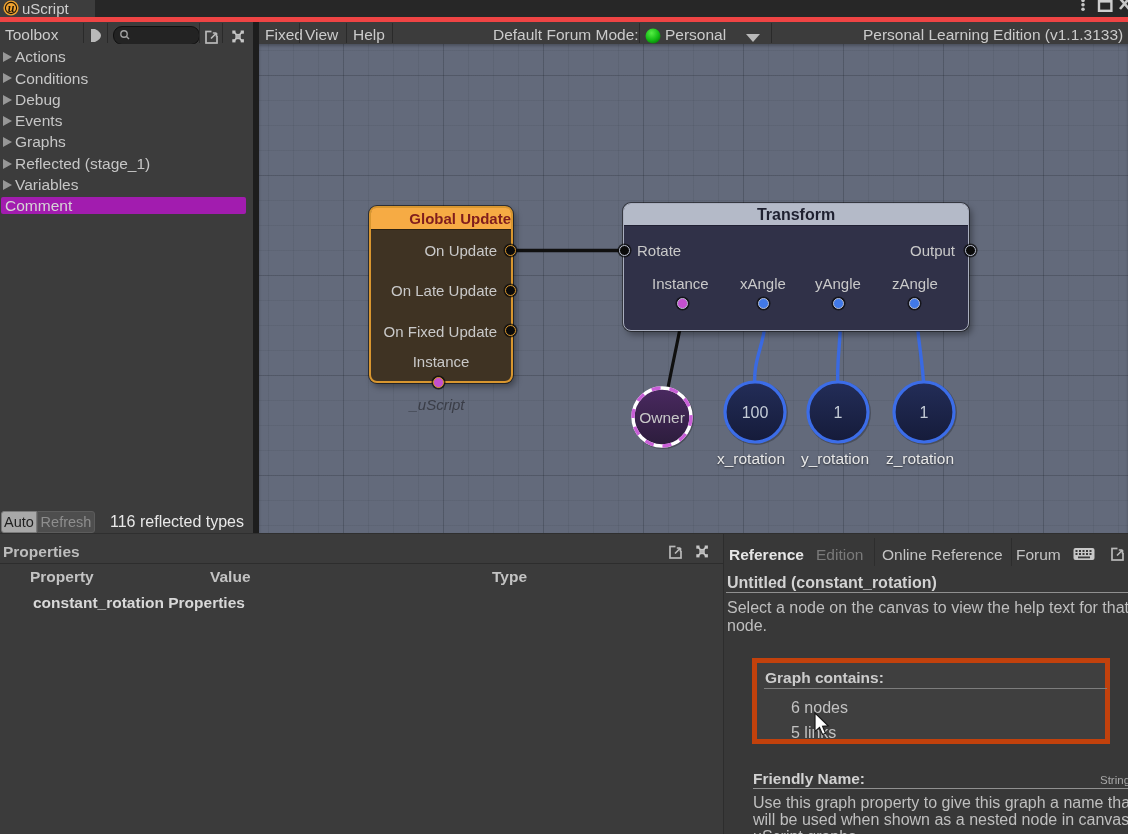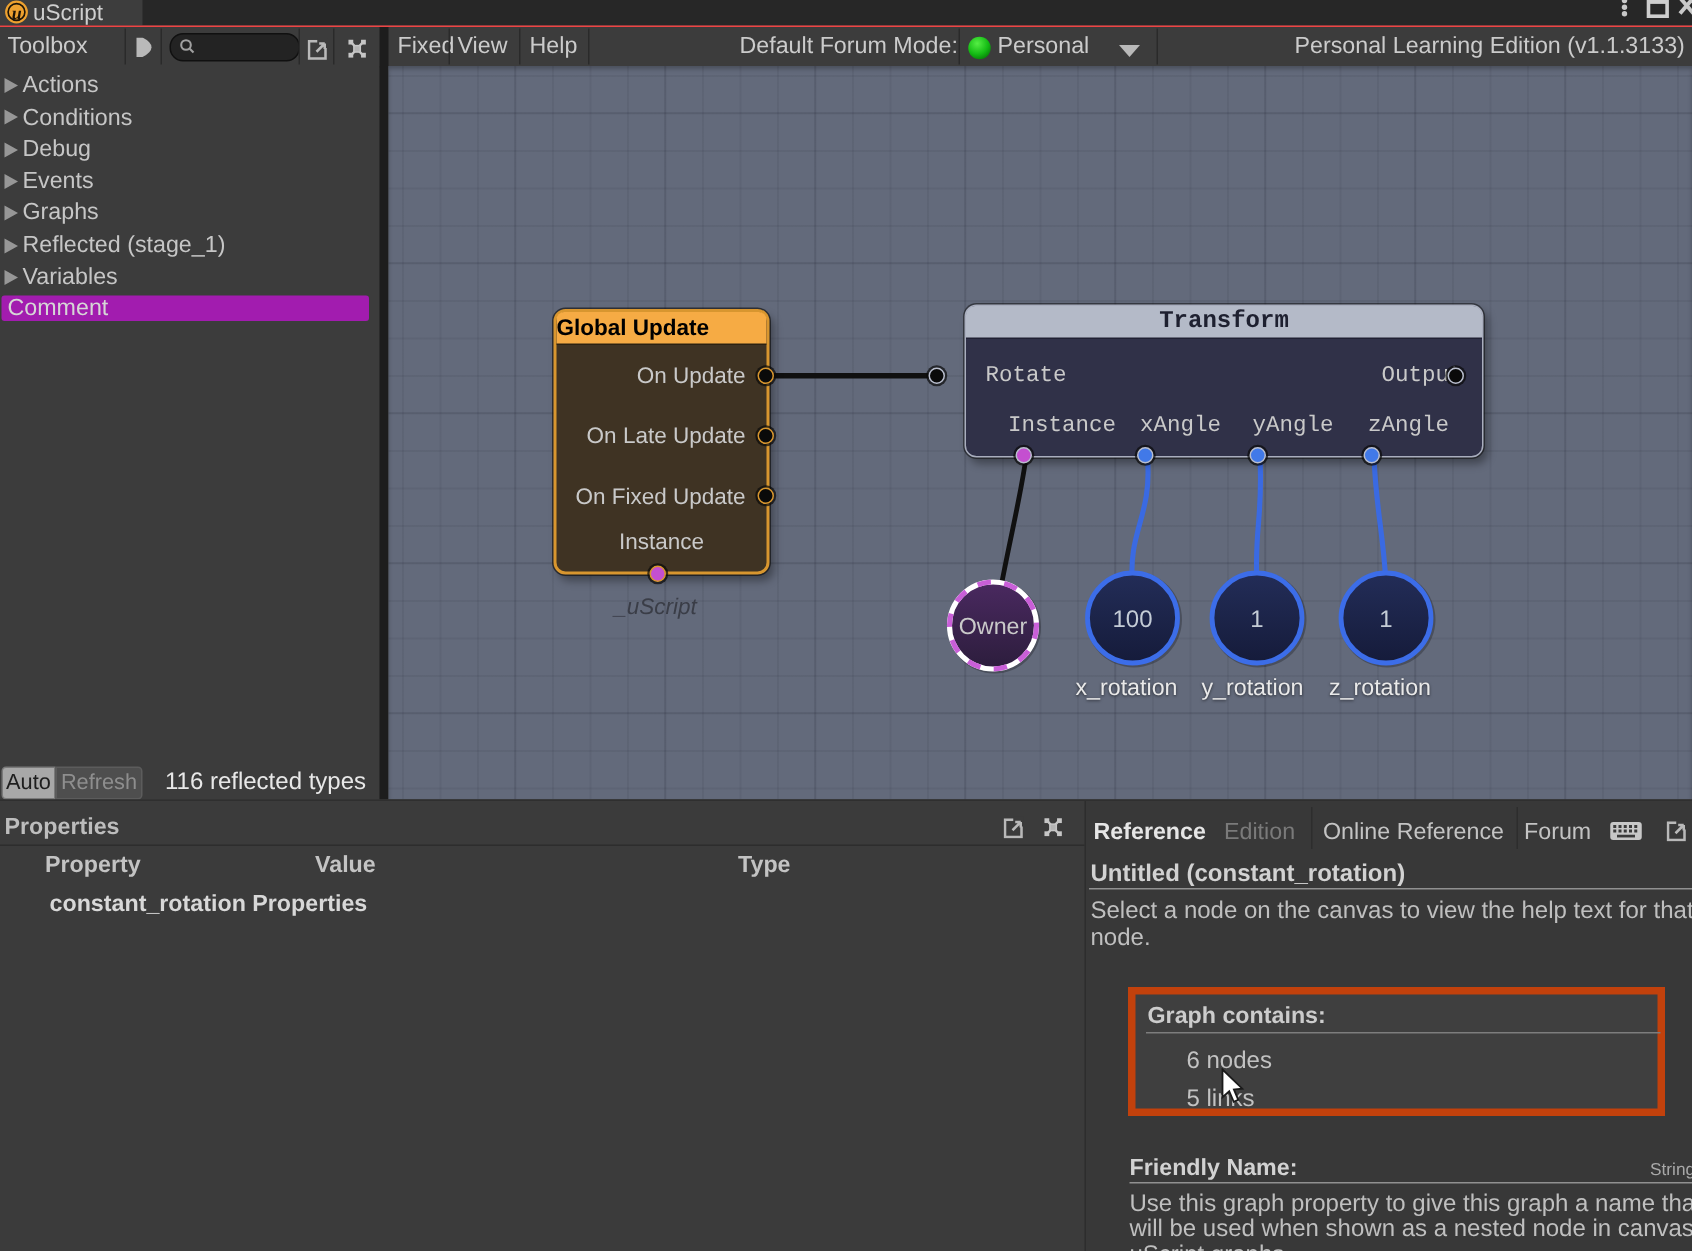--- a/index.html
+++ b/index.html
@@ -4,21 +4,21 @@
 <style>
   html,body{margin:0;padding:0;}
   body{width:1128px;height:834px;overflow:hidden;background:#3b3b3b;
        font-family:"Liberation Sans",sans-serif;position:relative;}
   .abs{position:absolute;}
   
   #titlebar{left:0;top:0;width:1128px;height:17px;background:#272727;}
   #tab{left:0;top:0;width:95px;height:17px;background:#3d3d3d;}
   #tabtxt{left:22px;top:0px;height:17px;line-height:17px;font-size:15px;color:#cfcfcf;}
   
-  #menurow{left:0;top:17px;width:1128px;height:27px;background:#3c3c3c;border-top:1px solid #ef4444;box-sizing:border-box;}
+  #menurow{left:0;top:17px;width:1128px;height:27px;background:#3c3c3c;border-top:5px solid #ef4444;box-sizing:border-box;}
   .vsep{position:absolute;top:1px;bottom:1px;width:1px;background:#2a2a2a;}
   .mtxt{position:absolute;top:0;height:26px;line-height:26px;font-size:15.5px;color:#cbcbcb;}
   #searchbox{left:113px;top:4px;width:85px;height:17px;background:#232323;border:1px solid #101010;border-radius:9px;}
   #darkgap{left:253px;top:0px;width:6px;height:27px;background:#1d1d1d;}
   
   #toolbox{left:0;top:44px;width:253px;height:489px;background:#3c3c3c;}
   .titem{position:absolute;left:15px;height:21px;line-height:21px;font-size:15.5px;color:#c6c6c6;white-space:nowrap;}
   .tri{position:absolute;left:3px;width:0;height:0;border-left:9px solid #979797;border-top:5.5px solid transparent;border-bottom:5.5px solid transparent;}
   .tbtn{position:absolute;left:1px;width:245px;height:17px;background:#a21caf;border-radius:2px;color:#d6d6d6;font-size:15.5px;line-height:17px;padding-left:4px;box-sizing:border-box;}
   
@@ -40,24 +40,24 @@
   #bottom{left:0;top:533px;width:1128px;height:301px;background:#3b3b3b;border-top:1px solid #2f2f2f;box-sizing:border-box;}
   #proppanel{left:0;top:0;width:723px;height:301px;background:#3b3b3b;}
   #refpanel{left:724px;top:0;width:404px;height:301px;background:#383838;}
   .hdrtxt{position:absolute;font-size:15.5px;color:#c3c3c3;}
   .bold{font-weight:bold;}
   .hline{position:absolute;height:1px;background:#8d8d8d;}
   
   #gunode{left:110px;top:162px;width:144px;height:177px;background:#3f3323;border:2px solid #d8962f;
     border-radius:8px;box-shadow:0 0 0 1px rgba(10,10,10,0.6),3px 4px 6px rgba(0,0,0,0.35);box-sizing:border-box;}
   #guhead{left:0;top:0;right:0;height:21px;background:#f6ab44;border-radius:5px 5px 0 0;box-shadow:0 1px 0 rgba(30,20,5,0.55);
-    color:#000000;font-weight:bold;font-size:15px;line-height:21px;text-align:left;}
+    color:#7f1d1d;font-weight:bold;font-size:15px;line-height:21px;text-align:right;}
   .gulbl{font-size:15px;color:#c9c9c9;line-height:16px;}
-  #trnode{left:384px;top:159px;width:346px;height:102px;background:#303148;border:1.5px solid #a9aebe;
-    border-radius:8px;box-shadow:0 0 0 1px rgba(10,10,10,0.5),3px 4px 6px rgba(0,0,0,0.35);box-sizing:border-box;font-family:Liberation Mono, monospace;}
+  #trnode{left:364px;top:159px;width:346px;height:128px;background:#303148;border:1.5px solid #a9aebe;
+    border-radius:8px;box-shadow:0 0 0 1px rgba(10,10,10,0.5),3px 4px 6px rgba(0,0,0,0.35);box-sizing:border-box;}
   #trhead{left:0;top:0;right:0;height:21px;background:#b4bac8;border-radius:6px 6px 0 0;box-shadow:0 1px 0 rgba(15,15,30,0.5);
     color:#1e2030;font-weight:bold;font-size:16px;line-height:21px;text-align:center;}
   .trlbl{font-size:15px;color:#c9c9c9;line-height:16px;}
   .port{width:9px;height:9px;border-radius:50%;background:#0a0a0a;box-sizing:content-box;}
   .pgu{border:1.8px solid #d8962f;box-shadow:0 0 0 1.5px rgba(10,10,10,0.7);}
   .ptr{border:1.8px solid #b9bece;box-shadow:0 0 0 1.5px rgba(10,10,10,0.7);}
   .port2{width:9px;height:9px;border-radius:50%;box-sizing:content-box;}
   .pguv{width:9px;height:9px;border-radius:50%;background:#c44fd0;border:1.8px solid #d8962f;box-shadow:0 0 0 1.5px rgba(10,10,10,0.7);box-sizing:content-box;}
   .pmag{background:#c44fd0;border:1.8px solid #b9bece;box-shadow:0 0 0 1.5px rgba(10,10,10,0.7);}
   .pblue{background:#4179e8;border:1.8px solid #b9bece;box-shadow:0 0 0 1.5px rgba(10,10,10,0.7);}

